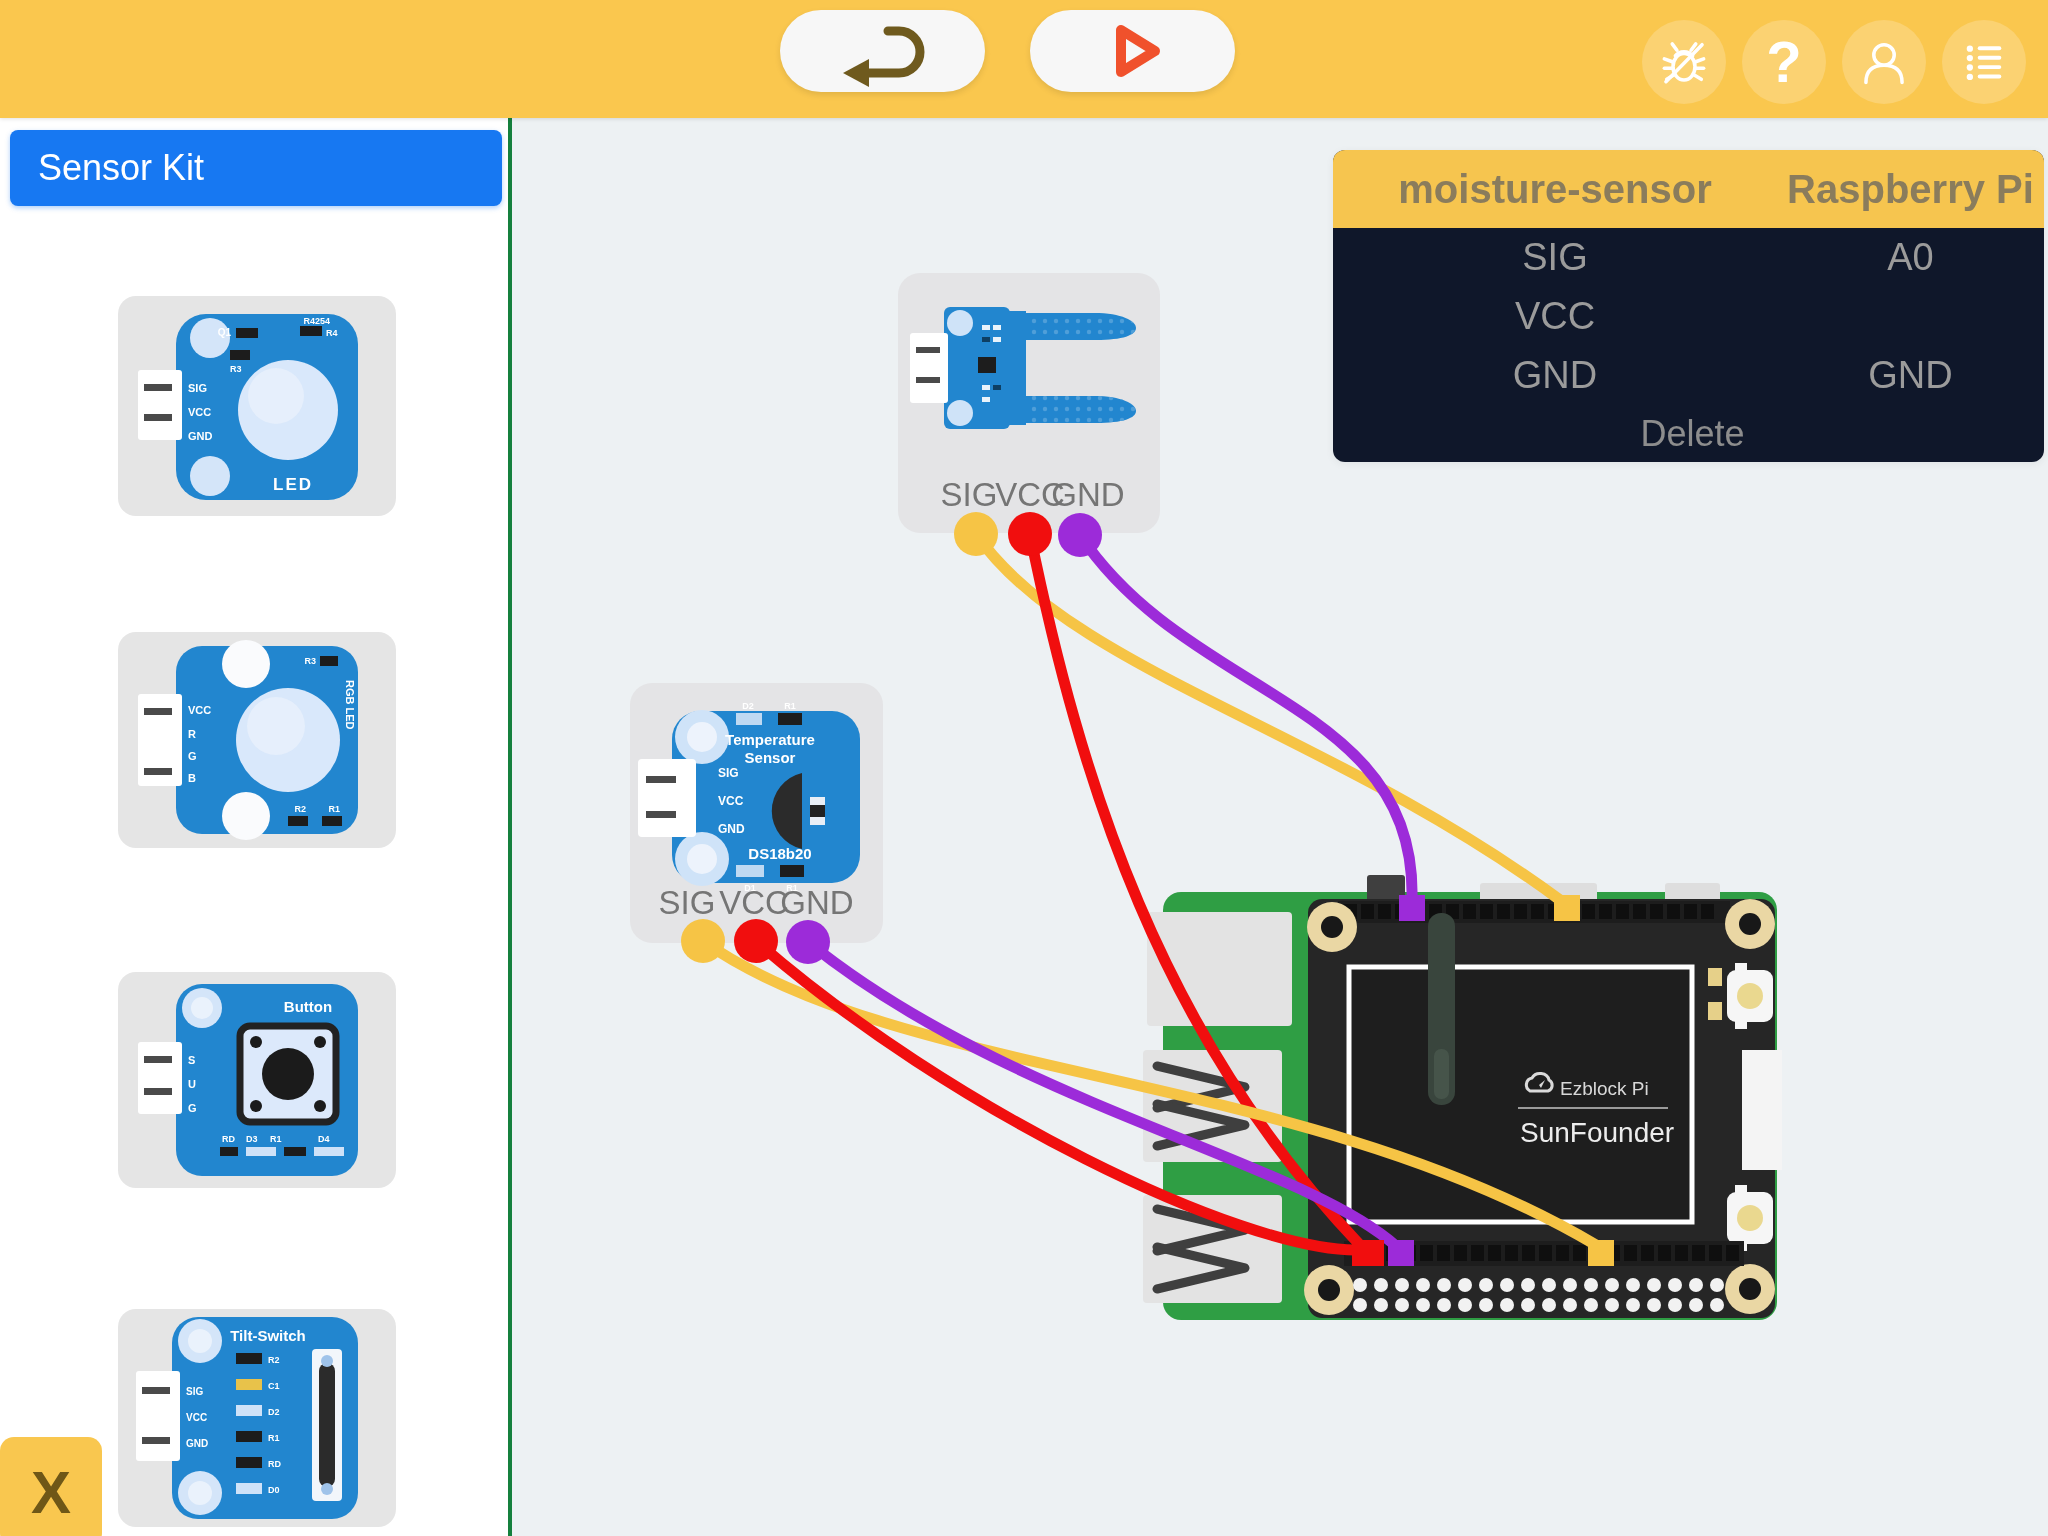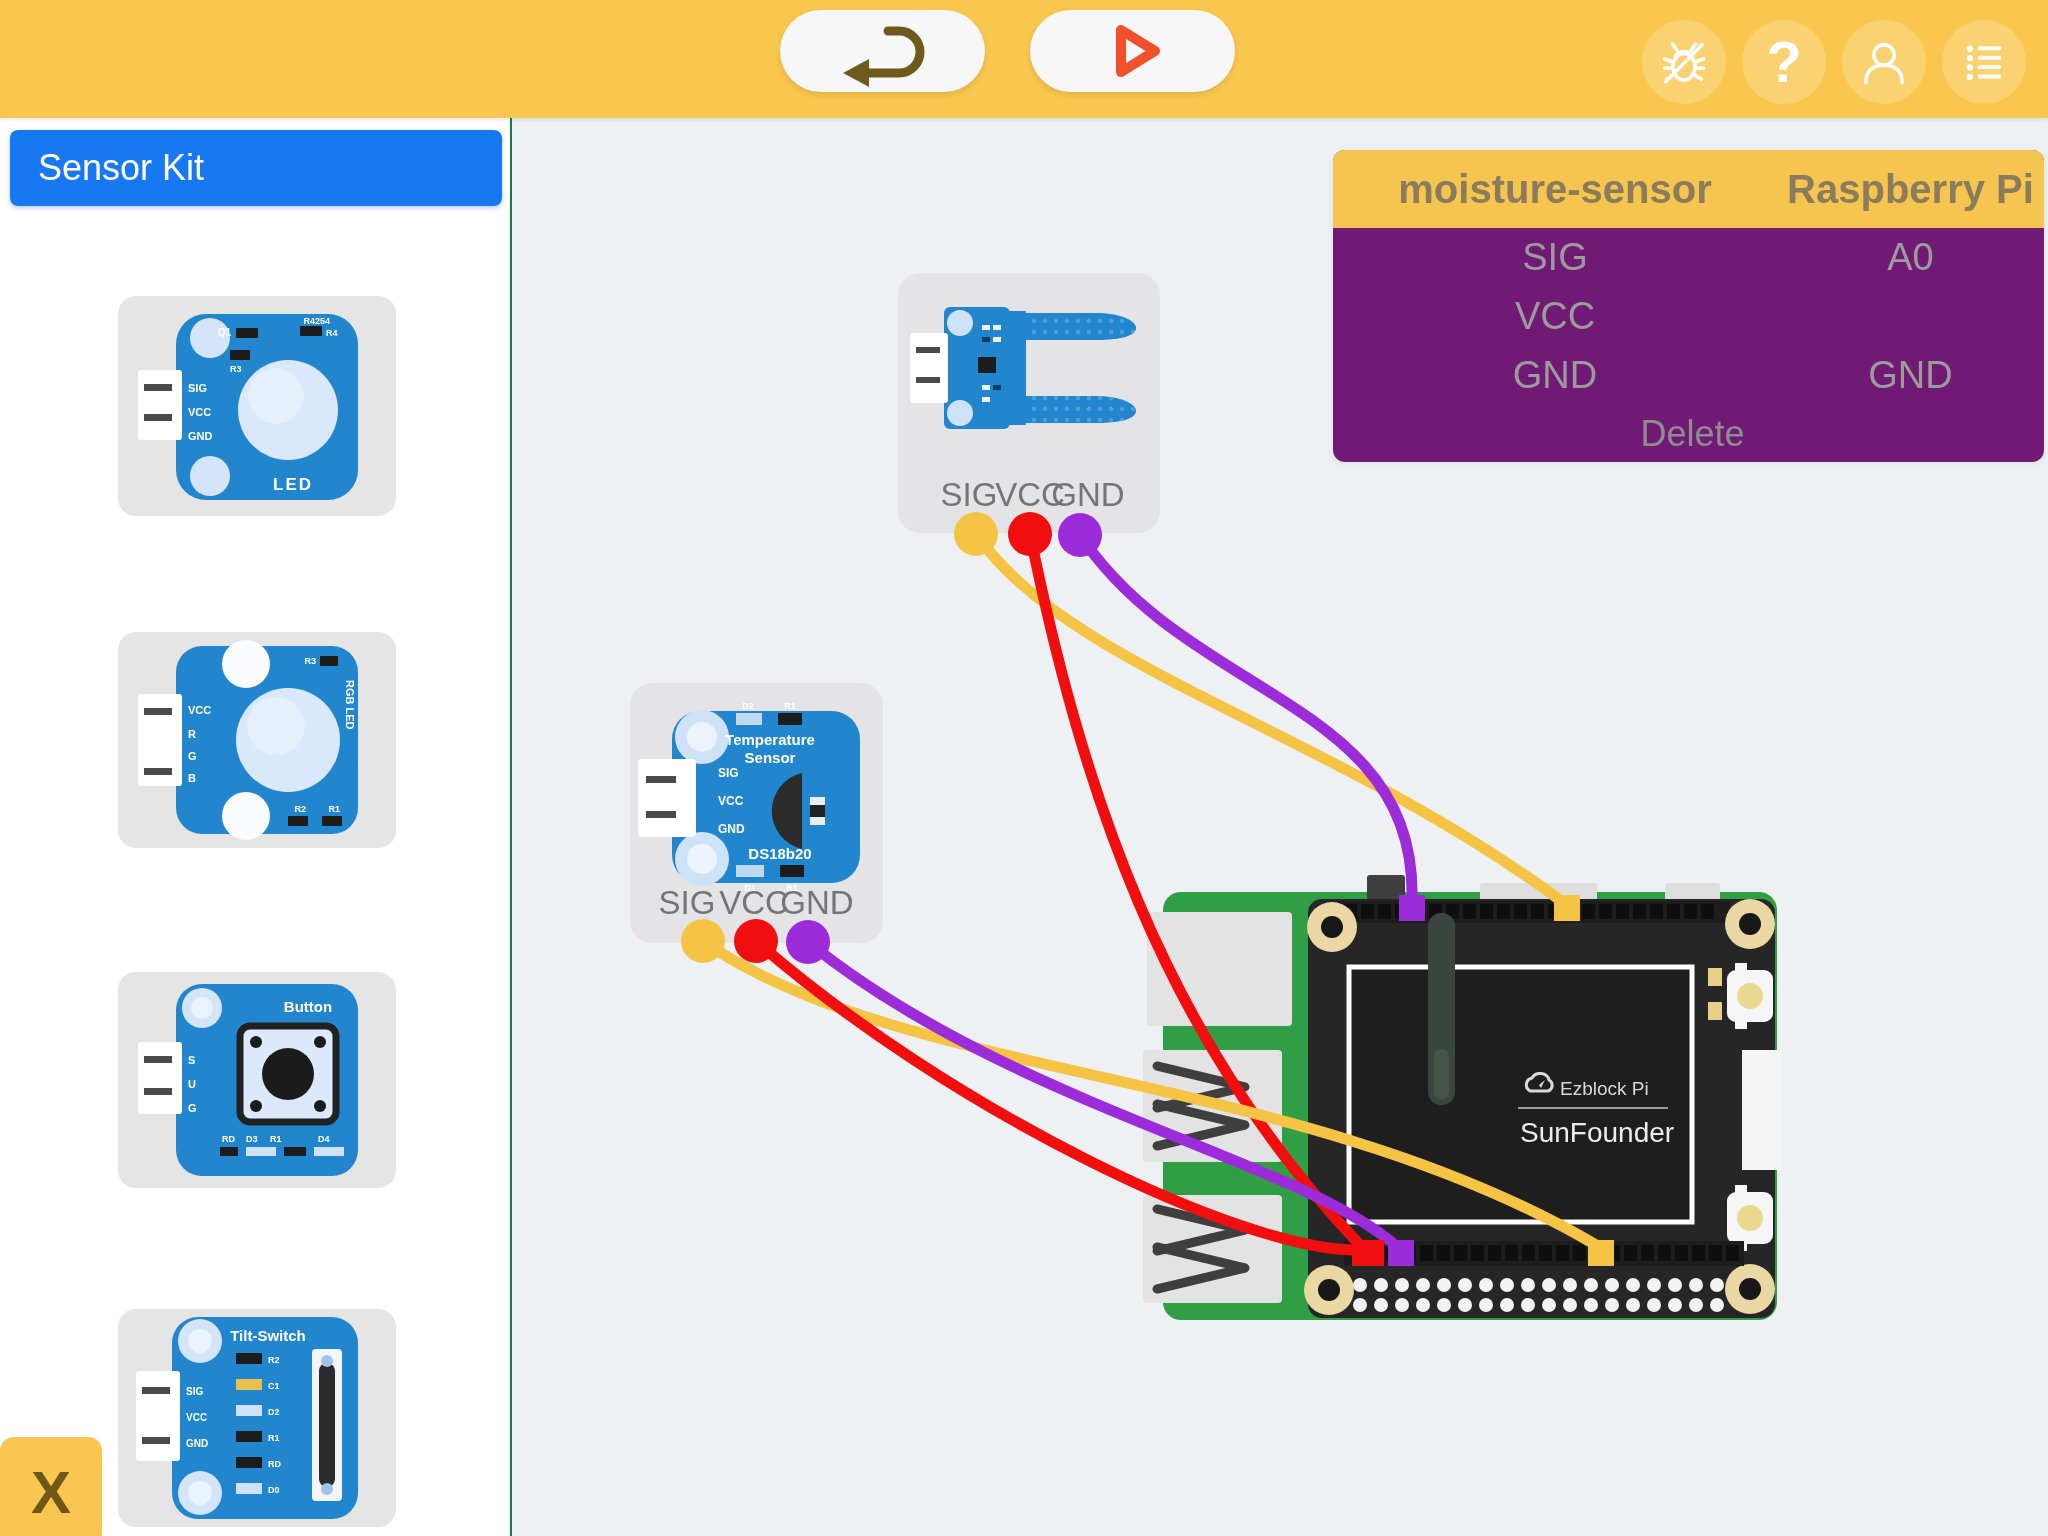--- a/index.html
+++ b/index.html
@@ -10,21 +10,21 @@
   
   .topbar{position:absolute;left:0;top:0;width:2048px;height:118px;background:#FAC74E;z-index:20;box-shadow:0 1px 4px rgba(0,0,0,.12);}
   .pill{position:absolute;top:10px;height:82px;width:205px;background:#F7F7F7;border-radius:41px;box-shadow:0 3px 6px rgba(0,0,0,.10);display:flex;align-items:center;justify-content:center;}
   .pill.undo{left:780px;}
   .pill.play{left:1030px;}
   .tb-icons{position:absolute;right:22px;top:20px;height:84px;display:flex;gap:16px;}
   .tb-icon{width:84px;height:84px;border-radius:50%;background:#FBD272;display:flex;align-items:center;justify-content:center;}
   .tb-icon .q{color:#fff;font-size:58px;font-weight:700;line-height:1;}
 
   
-  .sidebar{position:absolute;left:0;top:118px;width:512px;height:1418px;background:#FFFFFF;border-right:2px solid #15803d;z-index:10;}
+  .sidebar{position:absolute;left:0;top:118px;width:512px;height:1418px;background:#FFFFFF;border-right:4px solid #15803d;z-index:10;}
   .kit-title{position:absolute;left:10px;top:12px;width:492px;height:76px;background:#1778F2;border-radius:8px;color:#fff;font-size:36px;line-height:76px;padding-left:28px;box-shadow:0 2px 5px rgba(23,120,242,.35);}
   .tile{position:absolute;left:118px;width:278px;background:#E5E5E5;border-radius:18px;}
   .tile svg{display:block;}
   .tile-label{position:absolute;left:118px;width:278px;text-align:center;font-size:38px;color:#8F8F8F;}
 
   
   .comp-card{position:absolute;background:#E4E4E6;border-radius:22px;z-index:1;}
   .pin-label{position:absolute;transform:translateX(-50%);font-size:33px;color:#757575;white-space:nowrap;}
   .dot{position:absolute;width:44px;height:44px;border-radius:50%;z-index:4;}
   .dot.yellow{background:#F6C445;}
@@ -36,21 +36,21 @@
   .pi .tab-dark{position:absolute;left:204px;top:-17px;width:38px;height:26px;background:#3F3F3F;border-radius:3px 3px 0 0;}
   .pi .tab-light{position:absolute;top:-9px;height:20px;background:#DEDEDE;border-radius:3px 3px 0 0;}
   .pi .port{position:absolute;background:#E3E3E3;border-radius:4px;}
   .hat{position:absolute;left:145px;top:7px;width:467px;height:372px;}
 
   
   .wires{position:absolute;left:0;top:0;width:2048px;height:1536px;z-index:3;pointer-events:none;}
   .wires path{fill:none;stroke-width:11;stroke-linecap:round;}
 
   
-  .conn-table{position:absolute;left:1333px;top:150px;width:711px;height:312px;background:#701a75;border-radius:12px;overflow:hidden;z-index:6;box-shadow:0 2px 8px rgba(0,0,0,.06);}
+  .conn-table{position:absolute;left:1333px;top:150px;width:711px;height:312px;background:#0f172a;border-radius:12px;overflow:hidden;z-index:6;box-shadow:0 2px 8px rgba(0,0,0,.06);}
   .conn-head{position:absolute;left:0;top:0;width:100%;height:78px;background:#F6C54F;}
   .conn-col1{position:absolute;left:0;width:444px;text-align:center;}
   .conn-col2{position:absolute;left:444px;width:267px;text-align:center;}
   .conn-head span{top:0;line-height:78px;font-size:40px;font-weight:700;color:#8A7C5C;}
   .conn-row{position:absolute;width:100%;height:59px;}
   .conn-row span{line-height:59px;font-size:38px;color:#9B9B9B;}
   .conn-delete{position:absolute;left:0;top:255px;width:100%;text-align:center;line-height:57px;font-size:36px;color:#8D8D8D;padding-left:8px;}
 
   .close-btn{position:absolute;left:0;top:1437px;width:102px;height:110px;background:#F9C74F;border-radius:14px;z-index:25;color:#6F5717;font-size:60px;font-weight:700;}
 

